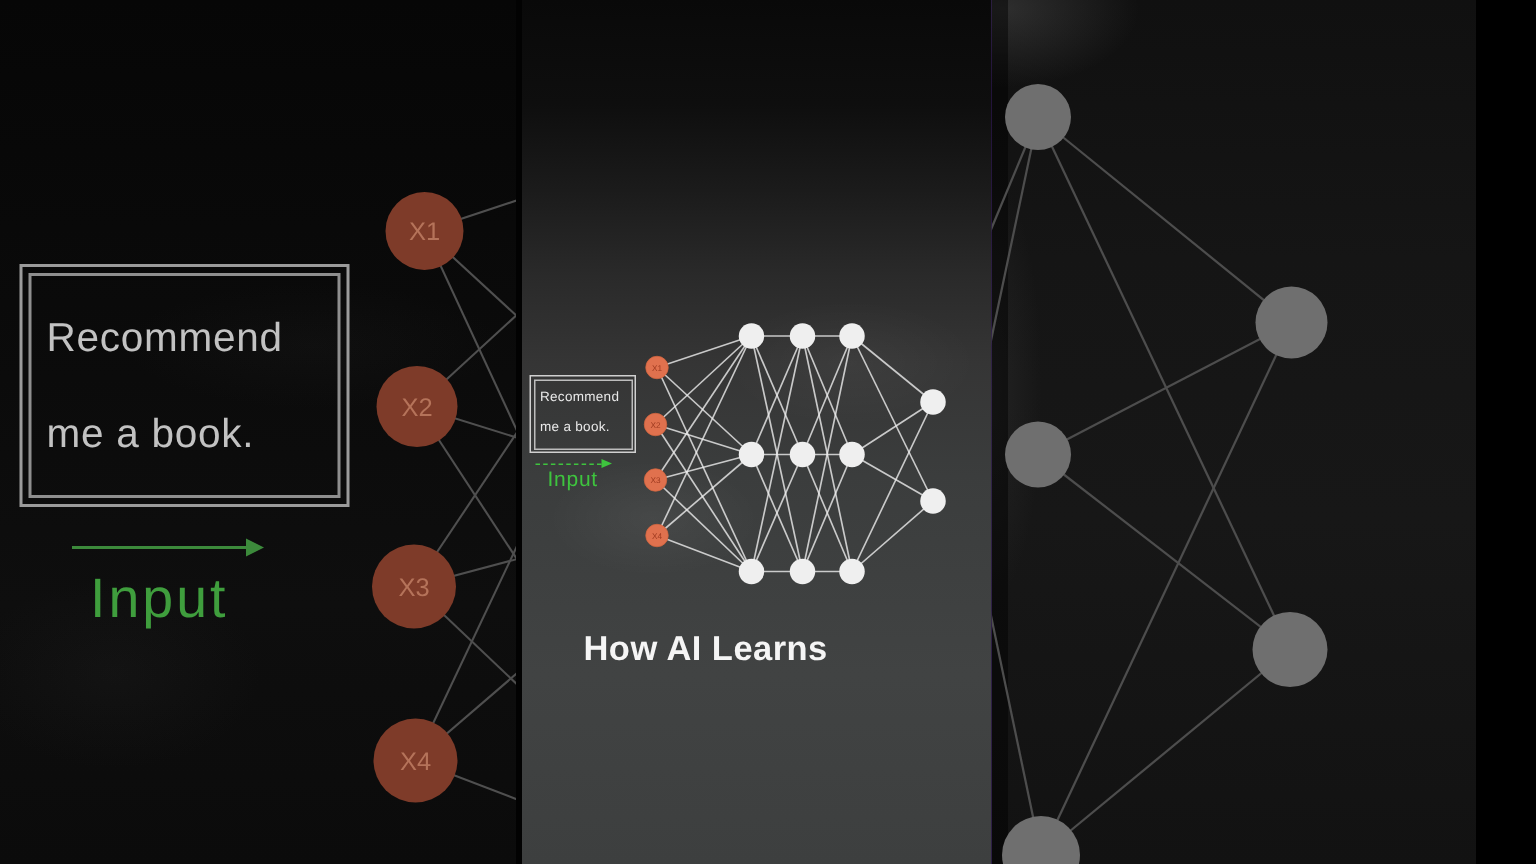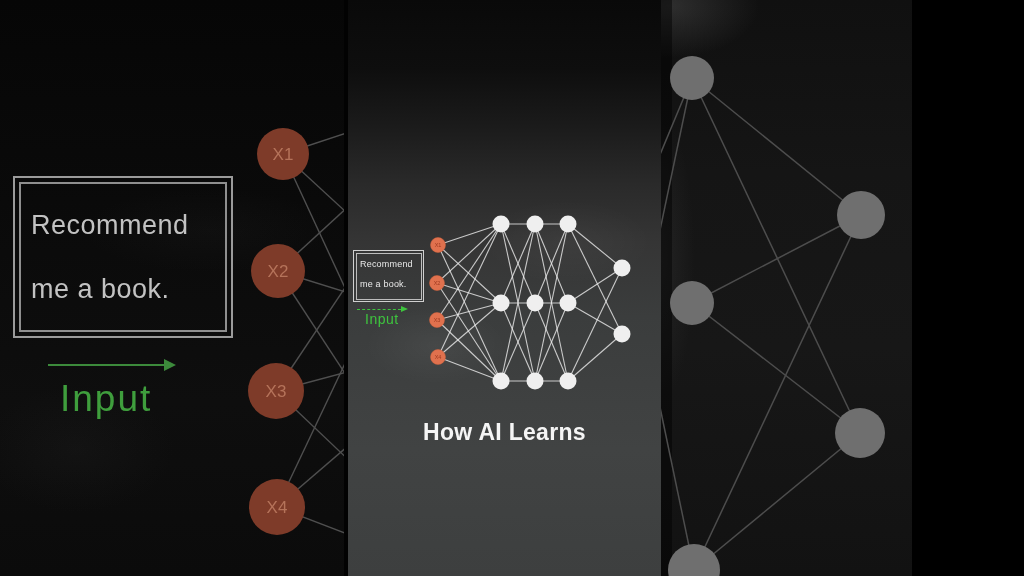--- a/index.html
+++ b/index.html
@@ -1,16 +1,16 @@
 <!DOCTYPE html>
 <html><head>
 <meta charset="utf-8">
 <style>
   html,body{margin:0;padding:0;background:#000;}
-  .stage{position:relative;width:912px;height:576px;overflow:hidden;
+  .stage{position:relative;width:984px;height:576px;overflow:hidden;
          font-family:"Liberation Sans",sans-serif;background:#6d28d9;}
   .pane{position:absolute;top:0;height:576px;overflow:hidden;}
 
   
   .pane-left{left:0;width:348px;
     background:
       radial-gradient(ellipse 140px 90px at 22% 78%, rgba(70,70,70,.10), transparent 70%),
       radial-gradient(ellipse 180px 60px at 60% 40%, rgba(80,80,80,.07), transparent 70%),
       linear-gradient(180deg,#060606 0%,#0a0a0a 35%,#0e0e0e 70%,#0b0b0b 100%);}
   .left-gap{position:absolute;left:344px;top:0;width:4px;height:576px;background:#020202;}
@@ -42,22 +42,22 @@
           border:1px solid #bdbdbd;}
   .vp-line1{position:absolute;left:6px;top:8px;font-size:9px;color:#e9e9e9;letter-spacing:.2px;}
   .vp-line2{position:absolute;left:6px;top:28px;font-size:9px;color:#e9e9e9;letter-spacing:.2px;}
   .vp-arrow{position:absolute;left:9px;top:309px;width:44px;height:0;
             border-top:1px dashed #3ec43e;}
   .vp-arrow::after{content:"";position:absolute;right:-7px;top:-4px;
             border-left:7px solid #3ec43e;border-top:3.5px solid transparent;
             border-bottom:3.5px solid transparent;}
   .vp-input{position:absolute;left:17px;top:311px;font-size:14px;color:#3ec43e;
             letter-spacing:.5px;}
-  .vp-title{position:absolute;left:0;top:419px;width:100%;text-align:center;
-            font-size:23px;font-weight:bold;color:#f5f5f5;letter-spacing:.3px;}
+  .vp-title{position:absolute;left:0;top:419px;width:100%;text-align:left;
+            font-size:23px;font-weight:bold;color:#f5f5f5;letter-spacing:.3px;padding-left:41px;}
 
   
   .pane-right{left:661px;width:363px;
     background:
       radial-gradient(ellipse 130px 75px at 2% 1%, rgba(125,125,125,.28), transparent 70%),
       radial-gradient(ellipse 45px 190px at 0% 45%, rgba(110,110,110,.15), transparent 75%),
       linear-gradient(180deg,#101010 0%,#151515 30%,#171717 60%,#121212 100%);}
   .right-gap{position:absolute;left:0;top:0;width:11px;height:576px;background:rgba(0,0,0,.45);}
 
   svg{position:absolute;left:0;top:0;}

